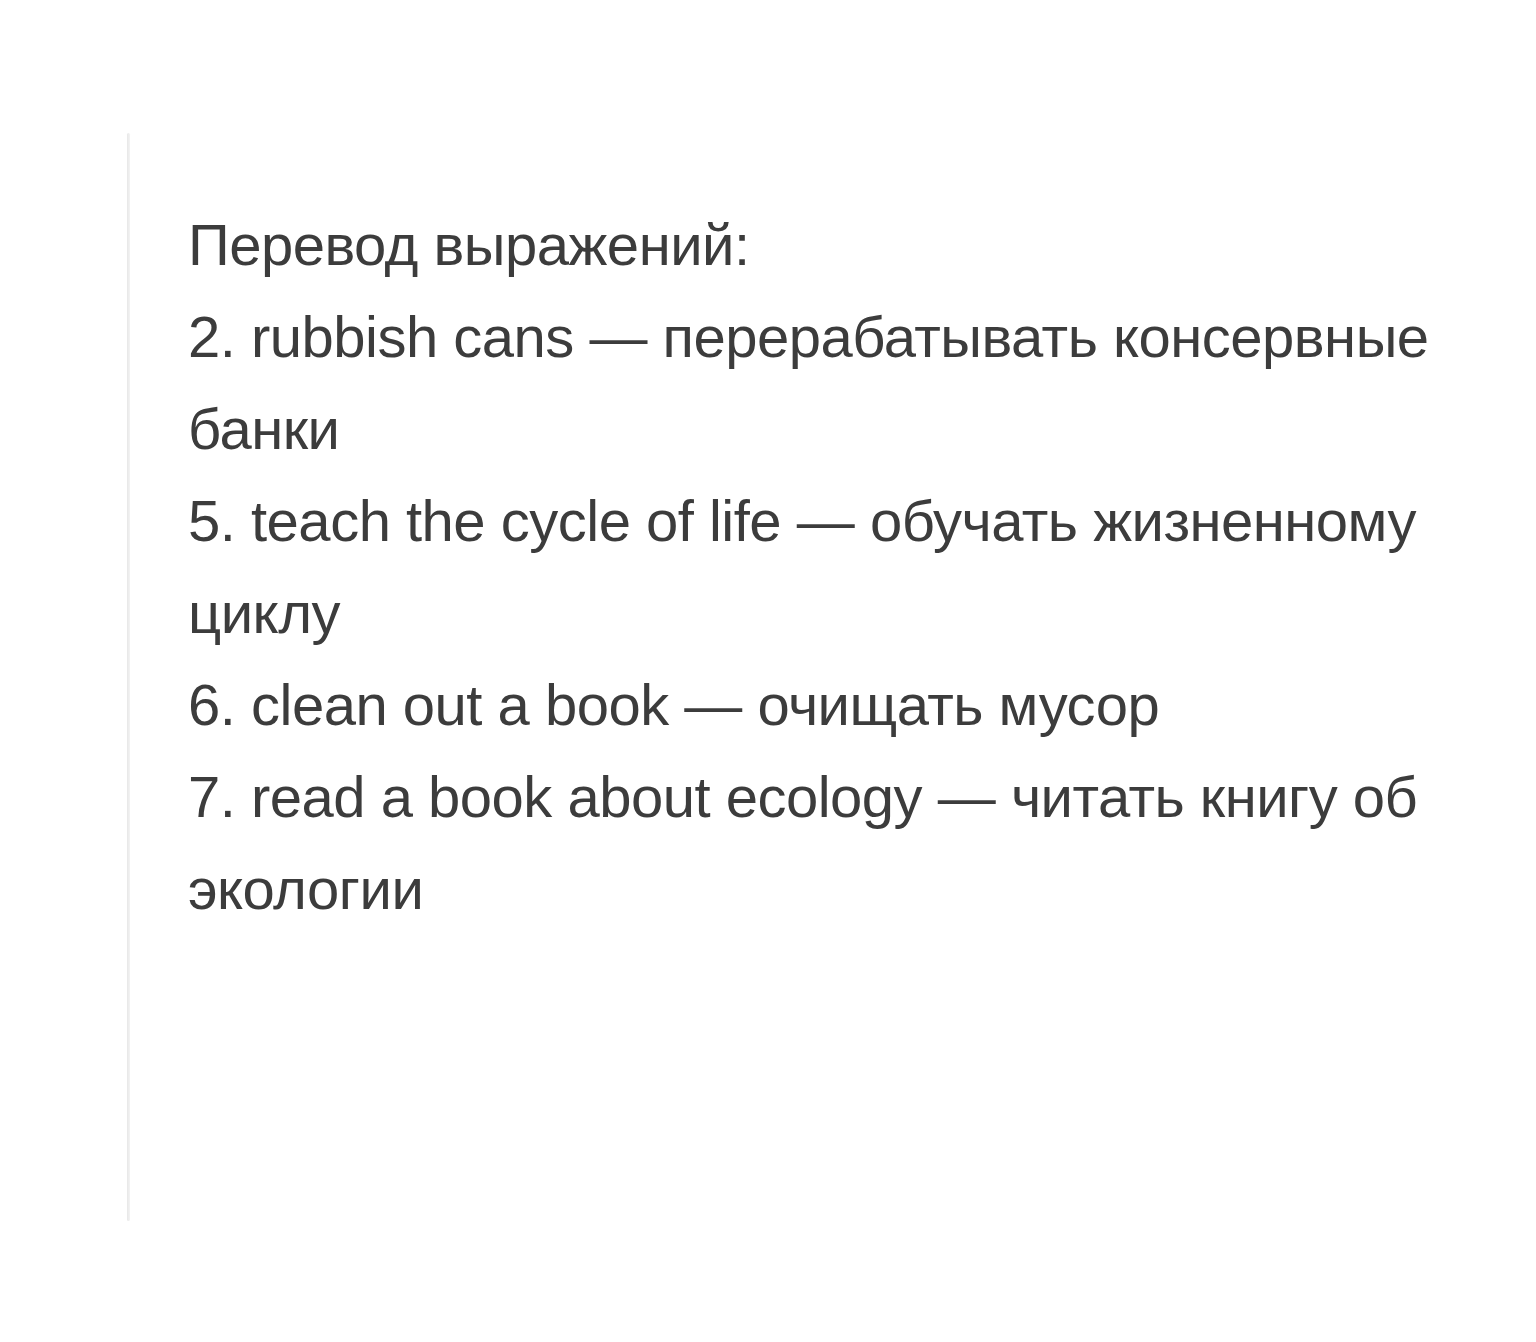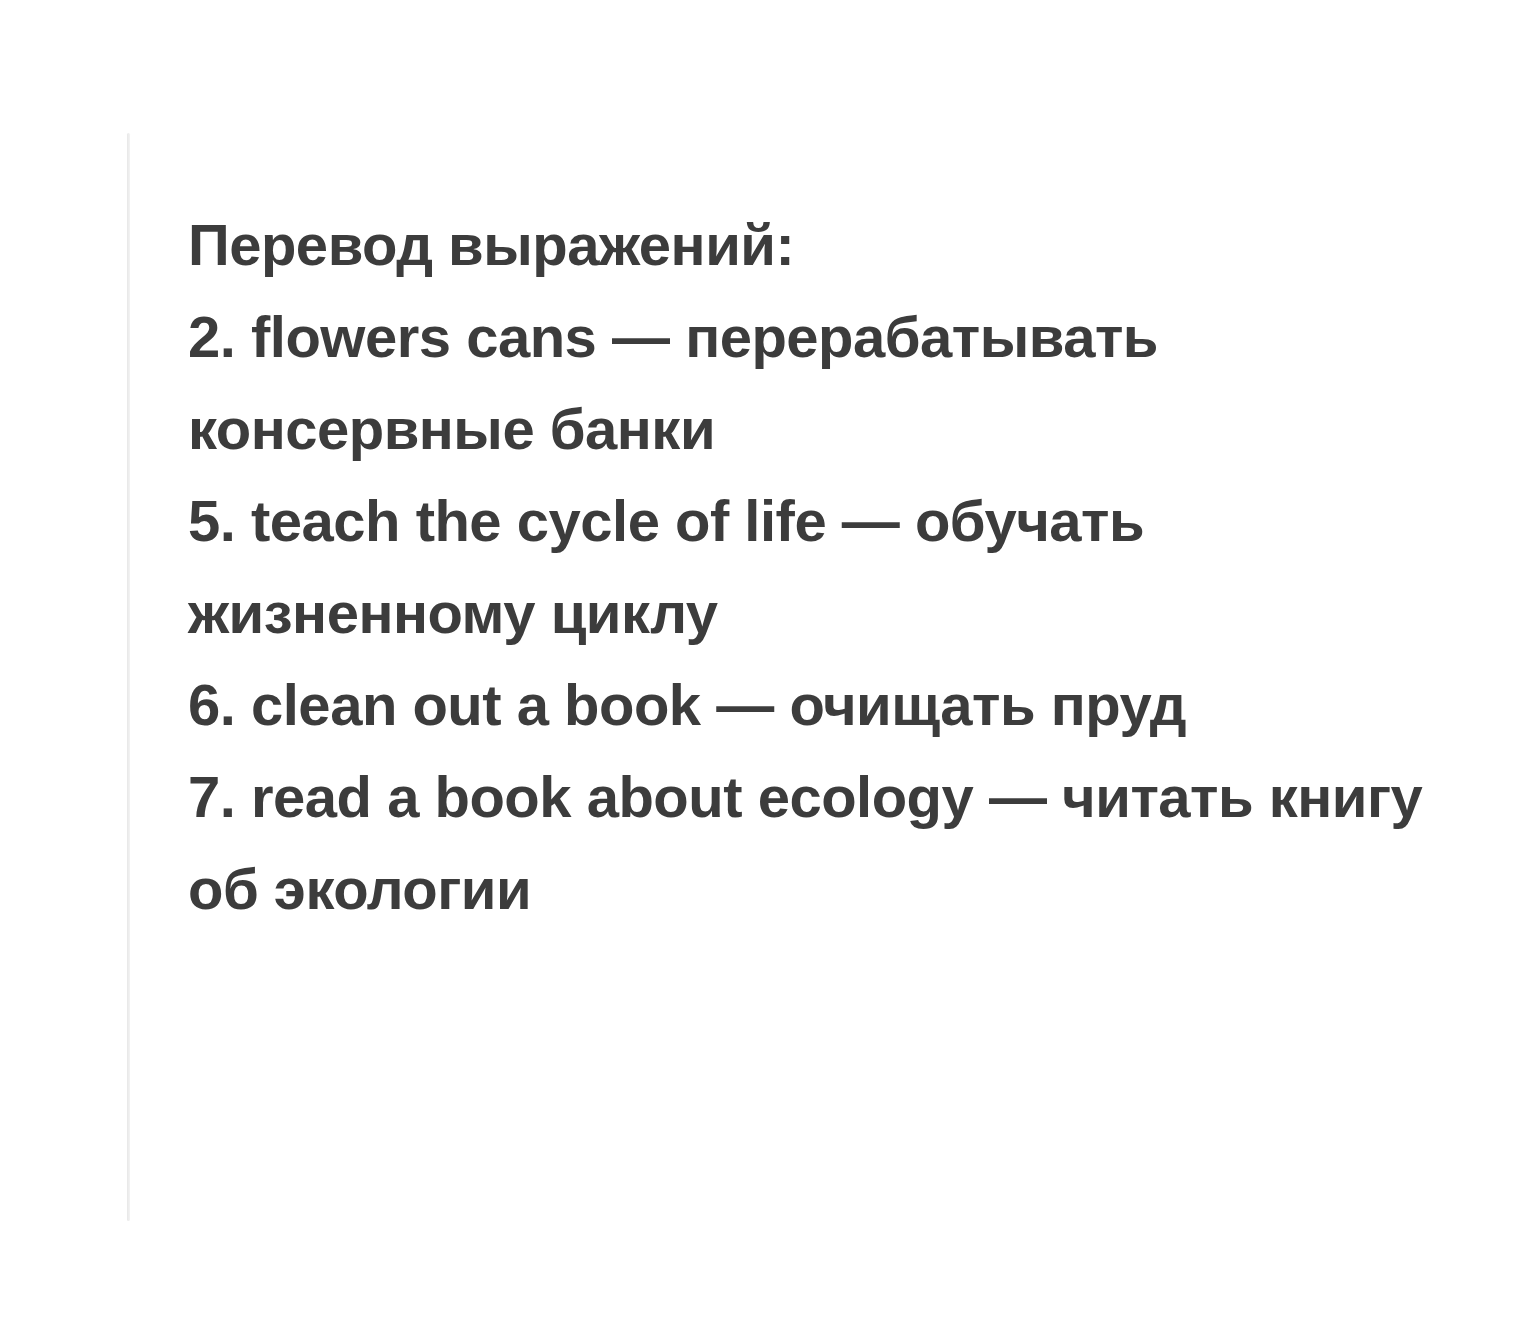--- a/index.html
+++ b/index.html
@@ -25,38 +25,38 @@
   }
   .content {
     position: absolute;
     left: 188px;
     top: 199px;
     width: 1292px;
     color: #3c3c3c;
     font-size: 58px;
     line-height: 92px;
     letter-spacing: -0.5px;
-    font-weight: 700;
+    font-weight: 400;
   }
   .content p {
     margin: 0;
     padding: 0;
   }
 </style>
 </head>
 <body>
 
 <div class="page-edge-line"></div>
 
 <div class="content">
   <p><span>Перевод выражений:</span></p>
 
 
-  <p><span>2.</span> <span>flowers cans</span> <span>—</span> <span>перерабатывать консервные банки</span></p>
+  <p><span>2.</span> <span>rubbish cans</span> <span>—</span> <span>перерабатывать консервные банки</span></p>
 
 
 
   <p><span>5.</span> <span>teach the cycle of life</span> <span>—</span> <span>обучать жизненному циклу</span></p>
 
-  <p><span>6.</span> <span>clean out a book</span> <span>—</span> <span>очищать пруд</span></p>
+  <p><span>6.</span> <span>clean out a book</span> <span>—</span> <span>очищать мусор</span></p>
 
   <p><span>7.</span> <span>read a book about ecology</span> <span>—</span> <span>читать книгу об экологии</span></p>
 </div>
 
 </body></html>

